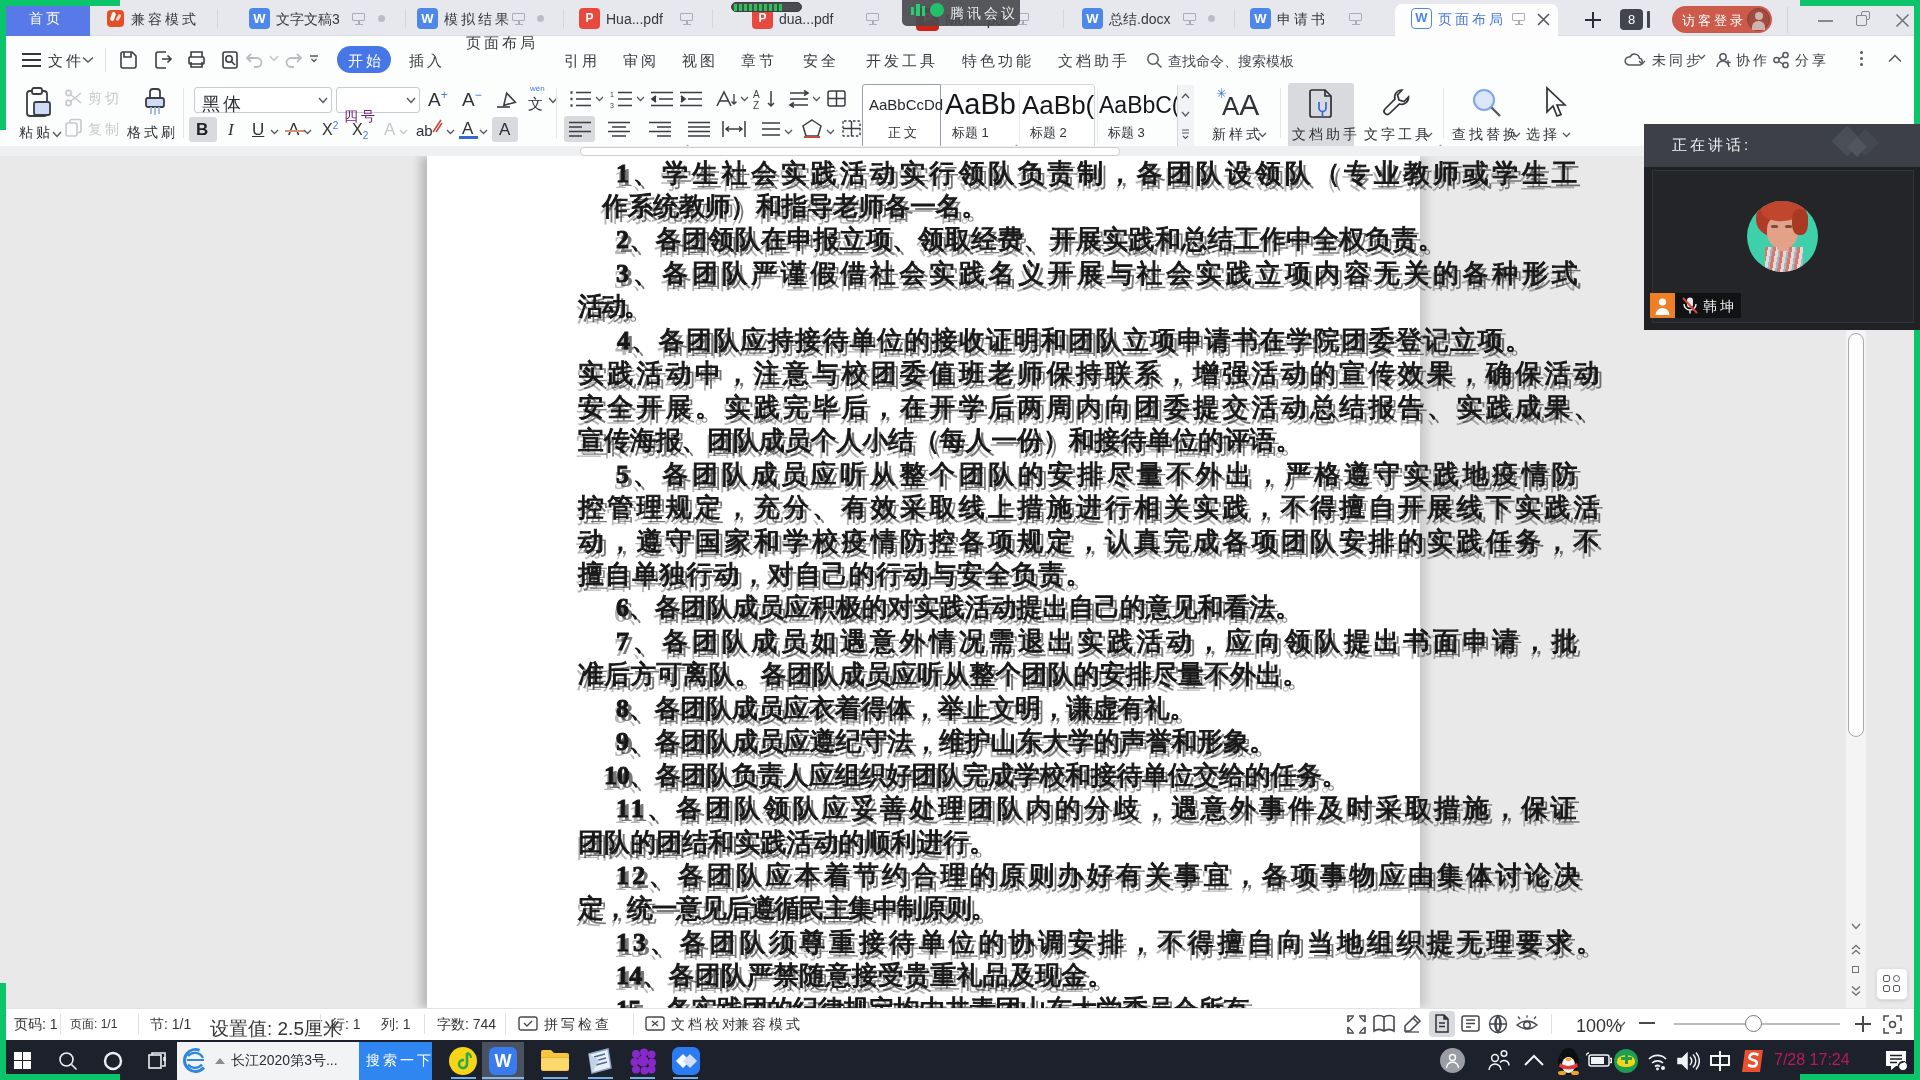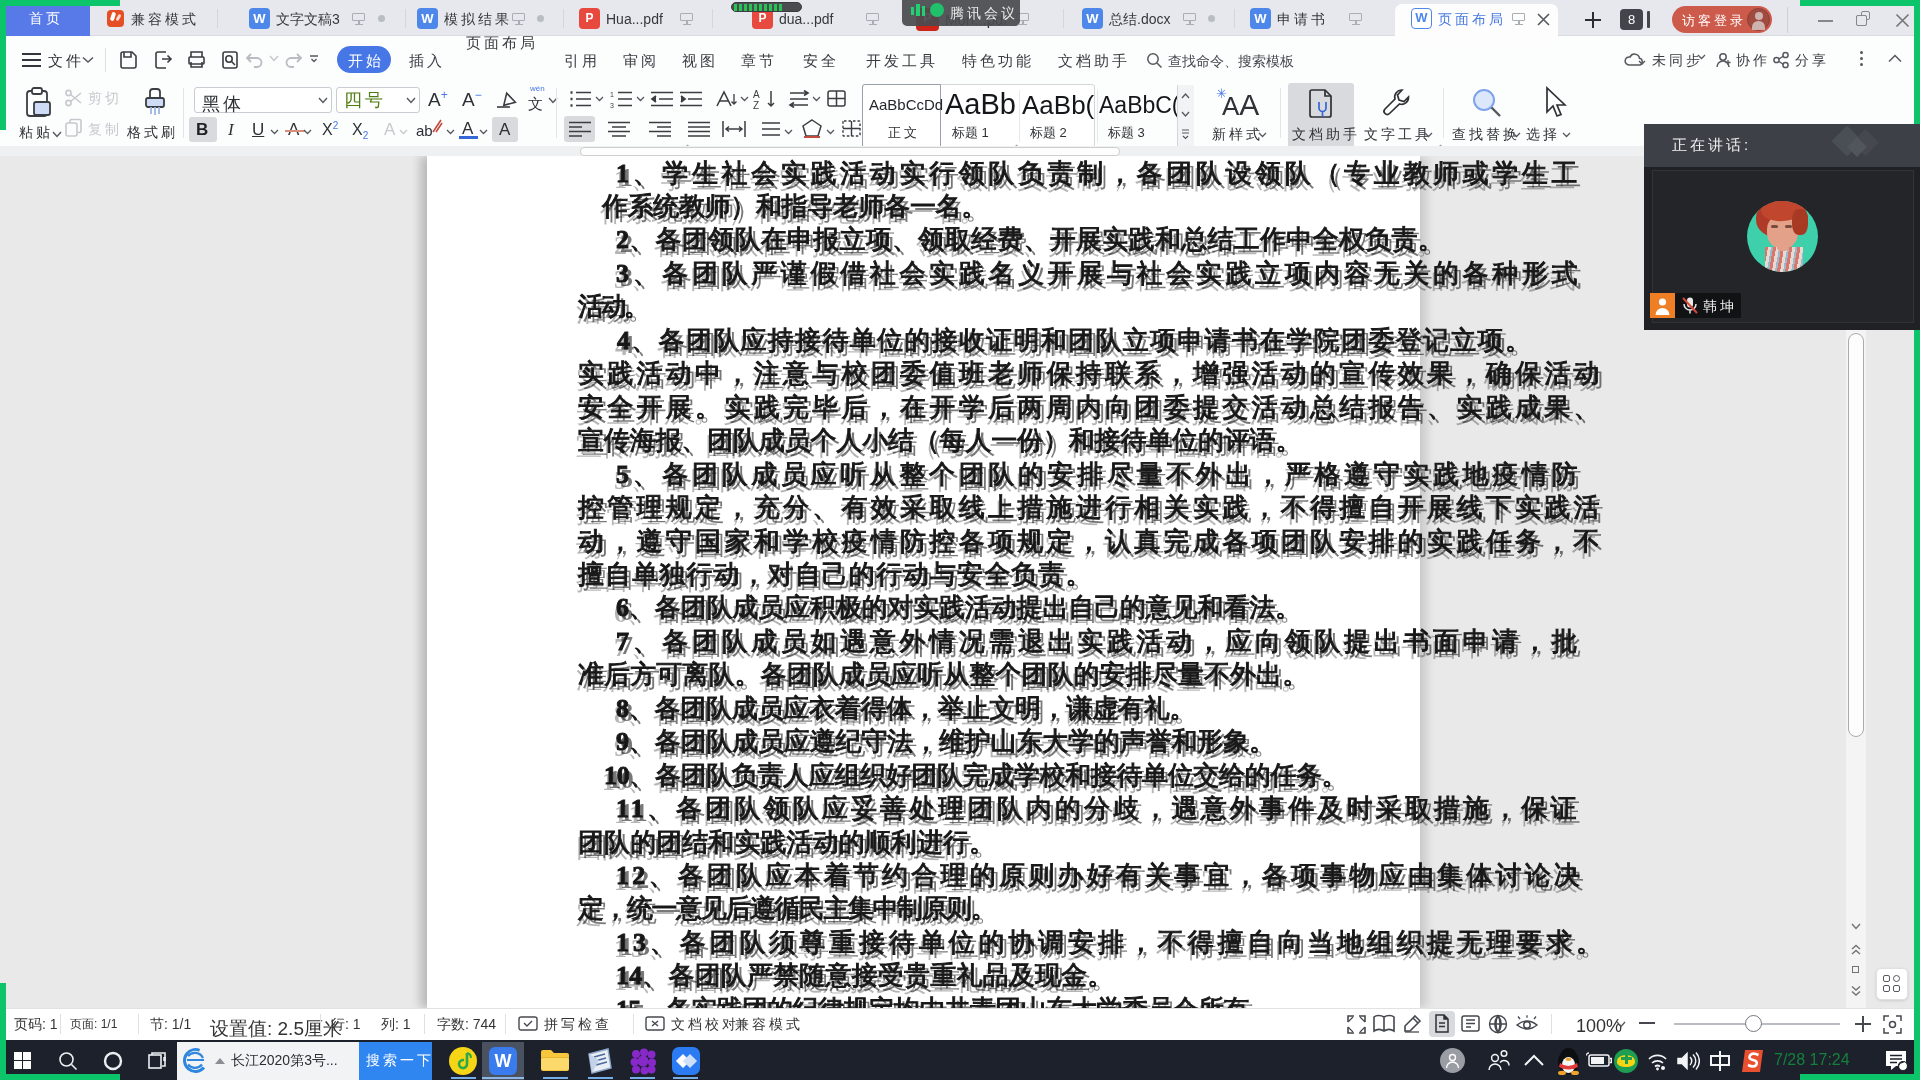--- a/index.html
+++ b/index.html
@@ -261,21 +261,21 @@
   </svg>
 <div class="ui" style="letter-spacing:3px;left:127px;top:124px;font-size:14px;color:#2e3135">格式刷</div>
 <div class="vd" style="left:183px;top:88px;height:50px;background:#e3e4e7"></div>
 
 <div class="abs" style="left:194px;top:87px;width:138px;height:26px;background:#fff;border:1px solid #c9ccd2;border-radius:3px"></div>
 <div class="ui" style="letter-spacing:3px;left:202px;top:92px;font-size:18px;color:#2e3135">黑体</div>
 <svg class="abs" style="left:318px;top:97px" width="10" height="7">
     <path d="M1 1 L5 5.5 L9 1" stroke="#55585e" stroke-width="1.4" fill="none"></path>
   </svg>
 <div class="abs" style="left:336px;top:87px;width:84px;height:26px;background:#fff;border:1px solid #c9ccd2;border-radius:3px"></div>
-<div class="ui" style="letter-spacing:3px;left:344px;top:88px;font-size:18px;color:#4d7c0f">四号</div>
+<div class="ui" style="letter-spacing:3px;left:344px;top:108px;font-size:14px;color:#701a75">四号</div>
 <svg class="abs" style="left:406px;top:97px" width="10" height="7">
     <path d="M1 1 L5 5.5 L9 1" stroke="#55585e" stroke-width="1.4" fill="none"></path>
   </svg>
 <div class="ui" style="left:428px;top:89px;font-size:19px;color:#2e3135">A<span style="font-size:12px;color:#4776e7;position:relative;top:-7px">+</span></div>
 <div class="ui" style="left:462px;top:89px;font-size:19px;color:#2e3135">A<span style="font-size:12px;color:#4776e7;position:relative;top:-7px">−</span></div>
 <svg class="abs" style="left:494px;top:90px" width="24" height="20" fill="none" stroke="#3a3d42" stroke-width="1.6">
     <path d="M8 14 L14 3 L20 14 z" transform="rotate(-15 14 8)"></path>
     <path d="M3 17 h13"></path>
   </svg>
 <div class="ui" style="left:528px;top:95px;font-size:15px;color:#2e3135">文</div>
@@ -762,21 +762,21 @@
 <svg class="abs" style="left:1708px;top:1049px" width="24" height="24" fill="none" stroke="#f2f4f6" stroke-width="2">
     <rect x="3" y="7" width="18" height="9"></rect>
     <path d="M12 2 v20"></path>
   </svg>
 
 <svg class="abs" style="left:1740px;top:1048px" width="26" height="26">
     <path d="M5 2 h18 l-3 22 h-18 z" fill="#e8502f"></path>
     <path d="M18.5 7 q-6 -3 -8.5 0.5 q-2 3.5 3 4.5 q5 1 3.5 4.5 q-2 3.5 -8.5 0.5" stroke="#fff" stroke-width="2.6" fill="none"></path>
   </svg>
 
-<div class="abs" style="left:1774px;top:1051px;font-size:16px;color:#15803d">7/28 17:24</div>
+<div class="abs" style="left:1774px;top:1051px;font-size:16px;color:#be185d">7/28 17:24</div>
 
 <svg class="abs" style="left:1884px;top:1049px" width="24" height="23" fill="none">
     <path d="M2 2 h20 v15 h-10 l-5 4 v-4 h-5 z" fill="#fff"></path>
     <path d="M6 6.5 h12 M6 10 h12 M6 13.5 h7" stroke="#1c212c" stroke-width="1.4"></path>
     <circle cx="19" cy="17" r="4.5" fill="#fff" stroke="#1c212c" stroke-width="1.2"></circle>
     <path d="M19.5 13.5 a4.5 4.5 0 1 0 3 7" fill="none" stroke="#1c212c" stroke-width="1.2"></path>
   </svg>
 
 <div class="abs" style="left:0;top:0;width:6px;height:130px;background:#0cc56a;z-index:50"></div>
 <div class="abs" style="left:0;top:983px;width:6px;height:97px;background:#0cc56a;z-index:50"></div>

